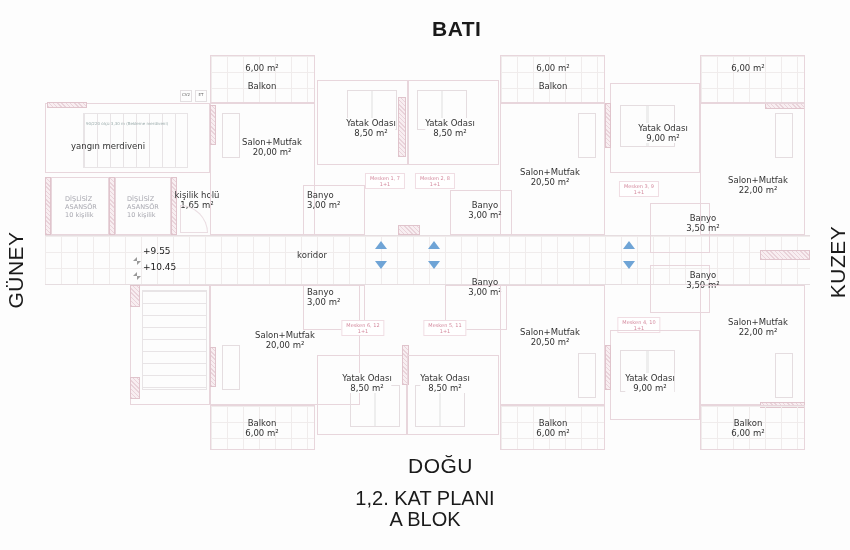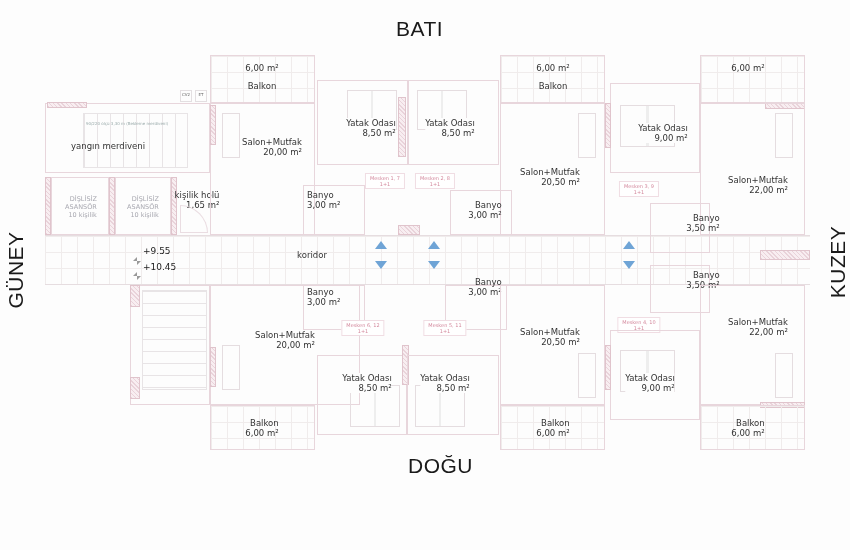--- a/index.html
+++ b/index.html
@@ -2,47 +2,49 @@
 <html><head>
 <meta charset="utf-8">
 <style>
   html, body { margin:0; padding:0; }
   body { width:850px; height:550px; background:#fdfdfd; position:relative; overflow:hidden; font-family:"DejaVu Sans", sans-serif; }
   .abs { position:absolute; }
   .dir { position:absolute; font-family:"Liberation Sans", sans-serif; font-size:21px; color:#1a1a1a; letter-spacing:0.5px; }
   .dir-v { transform:rotate(-90deg); transform-origin:center; }
   .title { position:absolute; font-family:"Liberation Sans", sans-serif; font-size:20px; color:#1a1a1a; text-align:center; }
   .room { position:absolute; border:1px solid #e8d6dc; box-sizing:border-box; }
-  .lbl { position:absolute; font-size:8.5px; color:#333; text-align:right; line-height:10px; white-space:nowrap; transform:translateX(-50%); }
+  .lbl { position:absolute; font-size:8.5px; color:#333; text-align:center; line-height:10px; white-space:nowrap; transform:translateX(-50%); }
   .mesken { position:absolute; font-size:5px; color:#d48a9e; text-align:center; border:1px solid #f0dde3; padding:1px 4px; line-height:6px; transform:translateX(-50%); white-space:nowrap; background:#fff; }
   .hatch { position:absolute; background:repeating-linear-gradient(45deg,#e9d3da 0 1px,#f8eef1 1px 3px); border:1px solid #e0c4cc; box-sizing:border-box; }
   .grid { background-image:linear-gradient(#f0ecec 1px, transparent 1px), linear-gradient(90deg,#f0ecec 1px, transparent 1px); background-size:16px 16px; }
   .arrow { position:absolute; width:0; height:0; border-left:6px solid transparent; border-right:6px solid transparent; }
   .arrow.up { border-bottom:8px solid #6fa4d6; }
   .arrow.down { border-top:8px solid #6fa4d6; }
   .door { position:absolute; border:1px solid #eadde2; border-radius:0 100% 0 0; box-sizing:border-box; }
   .bed { position:absolute; border:1px solid #e5dde0; box-sizing:border-box; background:linear-gradient(90deg,transparent 48%,#eee 48%,#eee 52%,transparent 52%); }
   .sofa { position:absolute; border:1px solid #e5dde0; box-sizing:border-box; }
   .stairs { position:absolute; background-image:linear-gradient(90deg,#e8e4e6 1px, transparent 1px); background-size:13px 100%; border:1px solid #e8e4e6; box-sizing:border-box; }
   .stairs-v { position:absolute; background-image:linear-gradient(#e8e4e6 1px, transparent 1px); background-size:100% 12px; border:1px solid #e8e4e6; box-sizing:border-box; }
   .small { font-size:4px; color:#999; position:absolute; transform:translateX(-50%); white-space:nowrap; }
-  .elev { position:absolute; font-size:6.5px; color:#a8a8b0; text-align:right; line-height:8px; transform:translateX(-50%); white-space:nowrap; }
+  .elev { position:absolute; font-size:6.5px; color:#a8a8b0; text-align:left; line-height:8px; transform:translateX(-50%); white-space:nowrap; }
   .level { position:absolute; font-size:9px; color:#222; }
   .level-icon { position:absolute; width:8px; height:8px; }
   .cv { position:absolute; font-size:4px; color:#666; text-align:center; border:1px solid #e3dfe1; box-sizing:border-box; line-height:8px; }
 </style>
 </head>
 <body>
 
-<div class="dir" style="left:396px;top:17px;">BATI</div>
+<div class="dir" style="left:432px;top:17px;font-weight:bold;">BATI</div>
 <div class="dir" style="left:408px;top:454px;">DOĞU</div>
 <div class="dir dir-v" style="left:-24px;top:258px;width:80px;text-align:center;">GÜNEY</div>
 <div class="dir dir-v" style="left:798px;top:250px;width:80px;text-align:center;">KUZEY</div>
 
 <div class="title" style="left:350px;top:487px;width:150px;">
+  <div>1,2. KAT PLANI</div>
+  <div style="margin-top:-2px;">A BLOK</div>
 </div>
 
 <div class="abs" style="left:45px;top:55px;width:765px;height:385px;">
 
   <div class="abs grid" style="left:0;top:180px;width:765px;height:50px;border-top:1px solid #e6dde0;border-bottom:1px solid #e6dde0;box-sizing:border-box;"></div>
   <div class="lbl" style="left:267px;top:195px;">koridor</div>
 
   <div class="room" style="left:0;top:48px;width:165px;height:70px;"></div>
   <div class="hatch" style="left:2px;top:47px;width:40px;height:6px;"></div>
   <div class="stairs" style="left:38px;top:58px;width:105px;height:55px;"></div>

